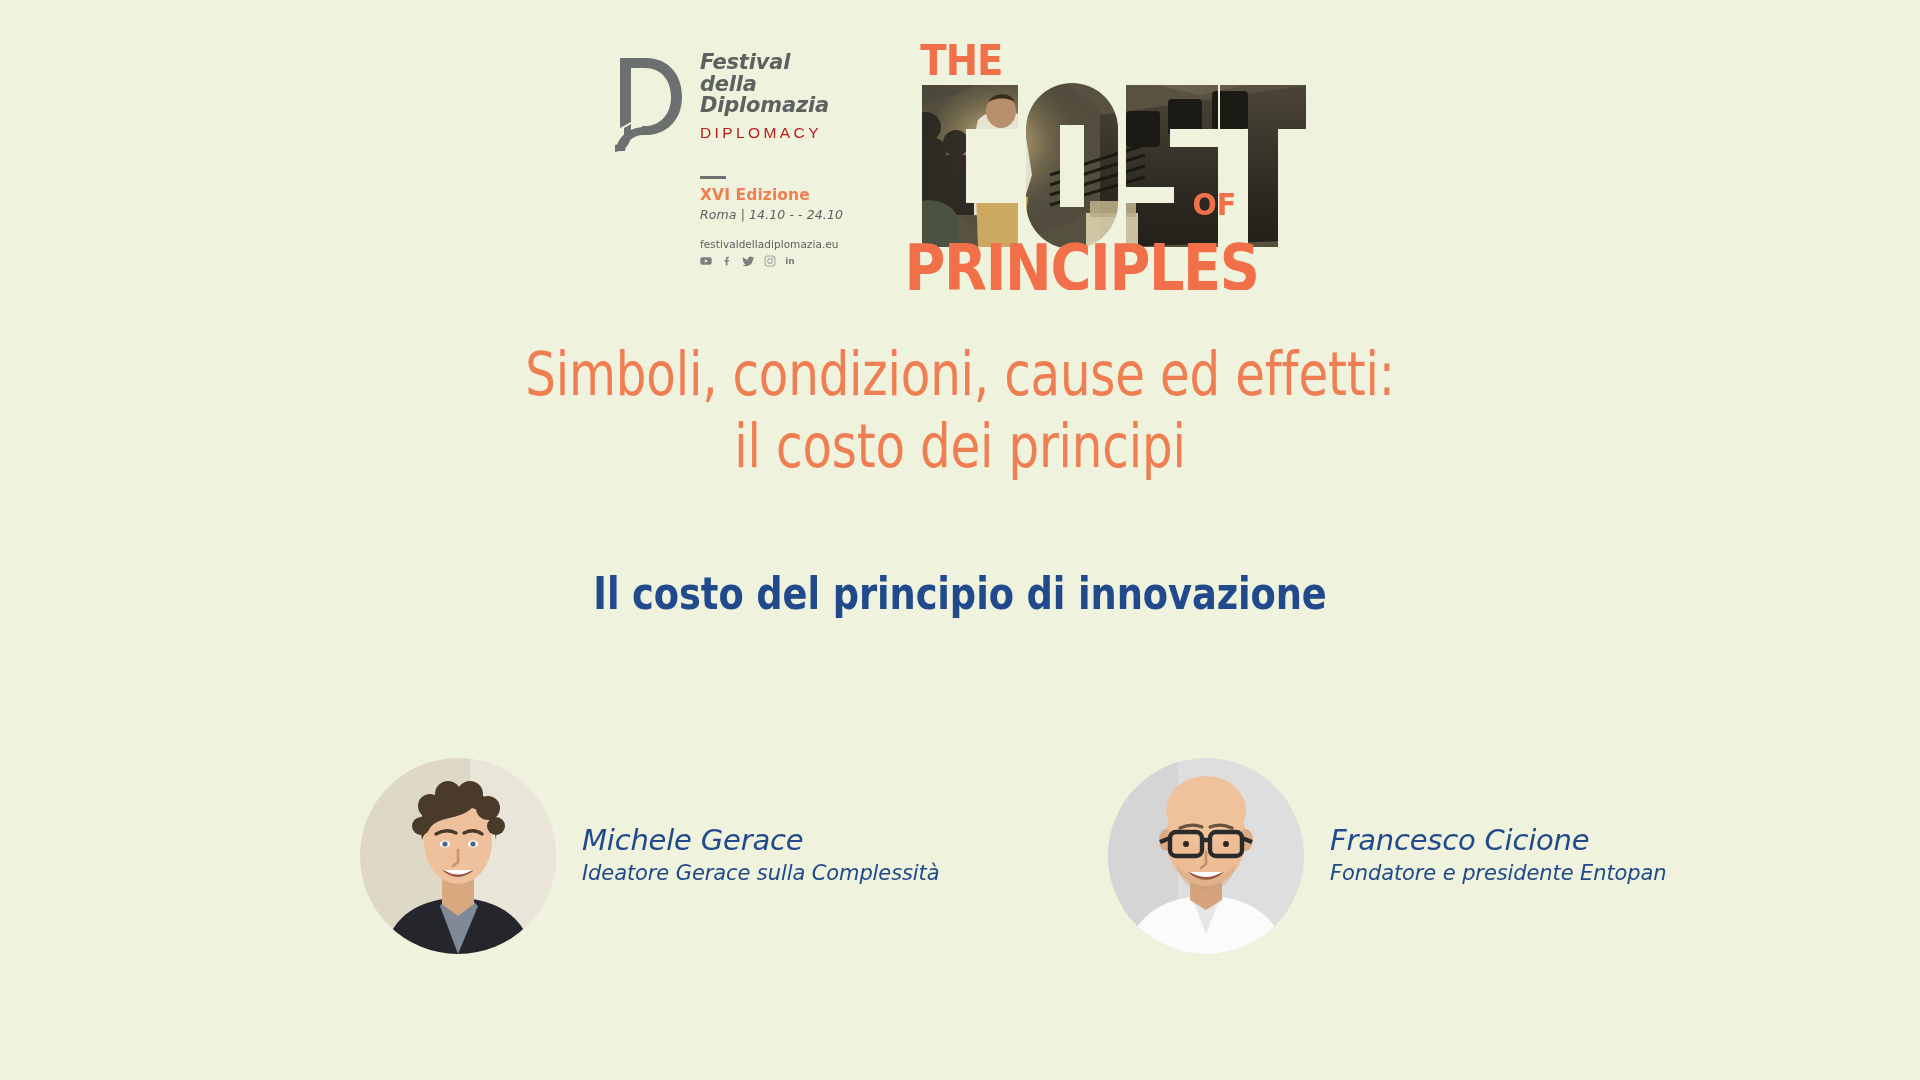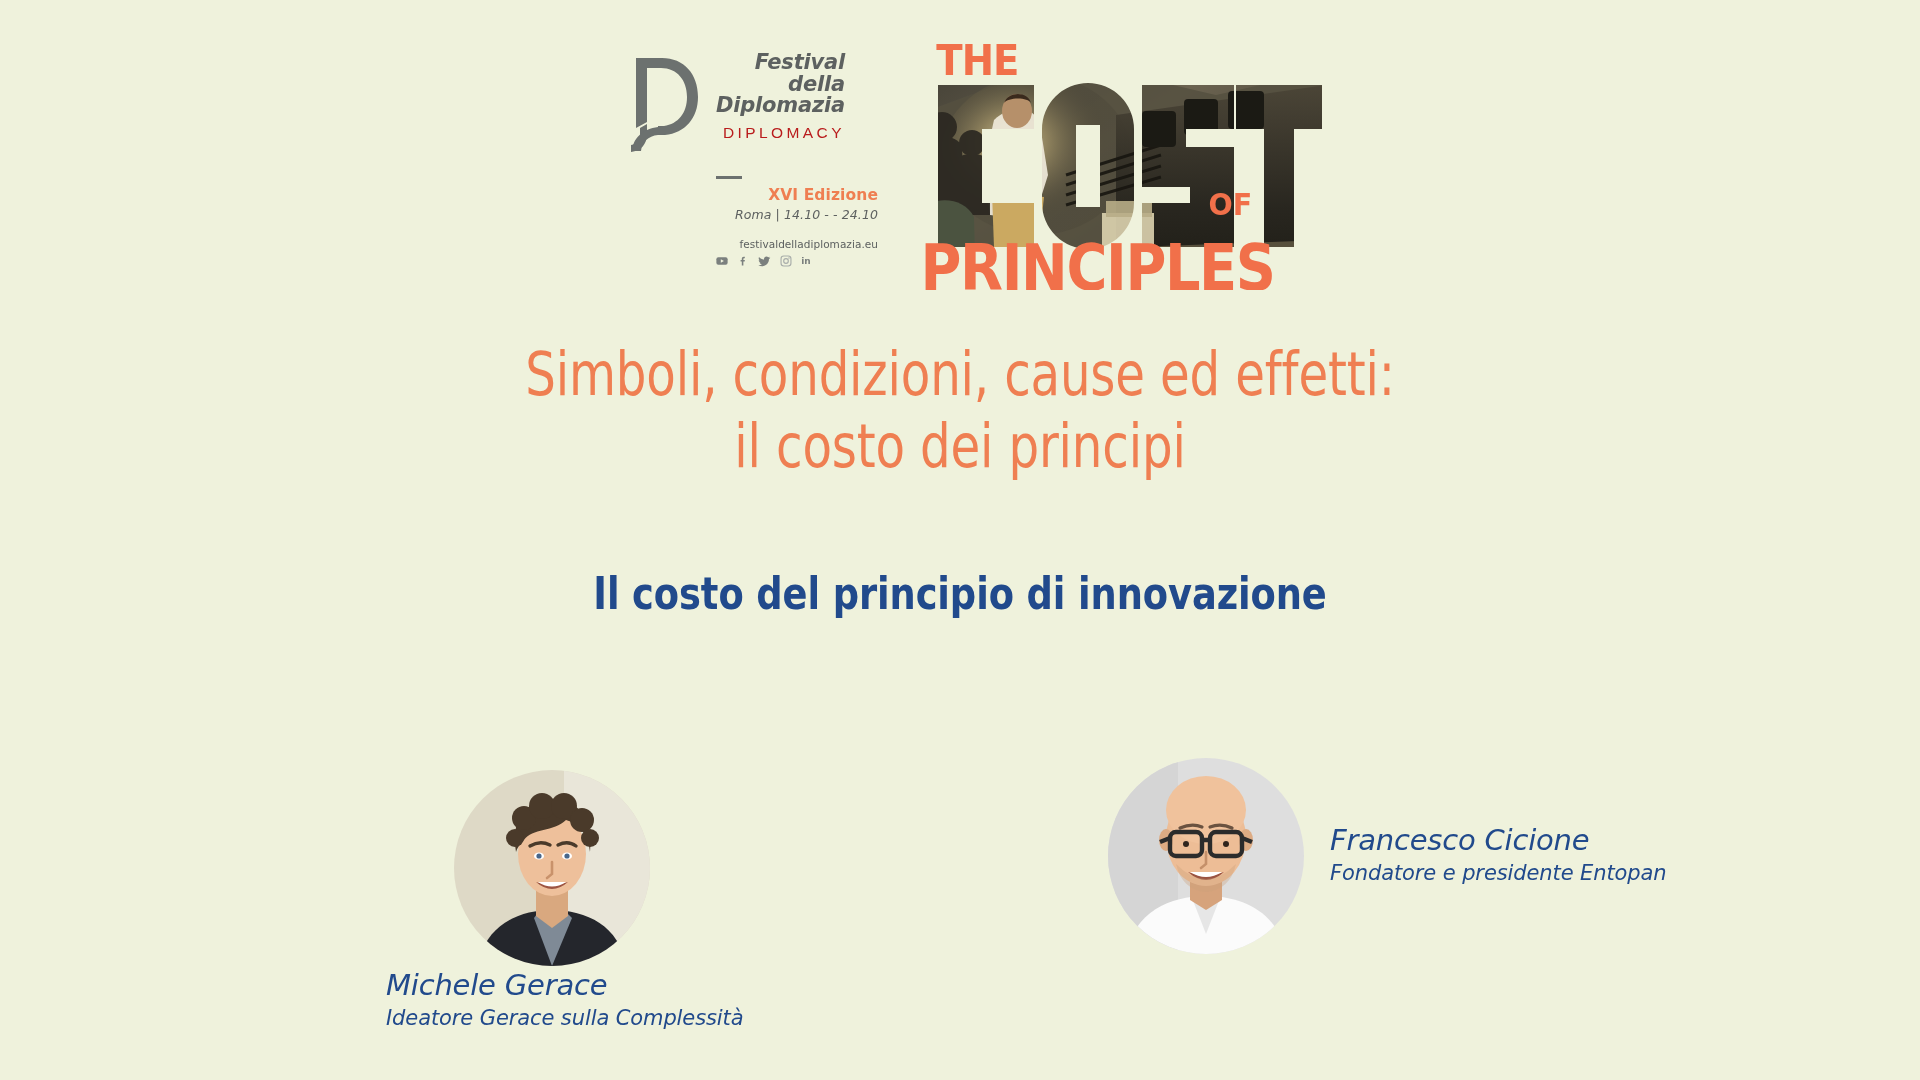--- a/index.html
+++ b/index.html
@@ -18,24 +18,23 @@
   .slide {
     position: absolute;
     inset: 0;
     background: #eff2dc;
   }
 
   
   .header-logos {
     position: absolute;
     top: 0;
-    left: 16px;
+    left: 0;
     width: 1888px;
     height: 300px;
-    text-align: right;
   }
 
   
   .fdd-logo {
     position: absolute;
     left: 612px;
     top: 50px;
     width: 250px;
     height: 235px;
   }
@@ -166,21 +165,21 @@
     top: 758px;
     left: 0;
     width: 1920px;
     height: 210px;
   }
   .speaker {
     position: absolute;
     display: flex;
     align-items: center;
   }
-  .speaker-1 { left: 360px; top: 12px; flex-direction: column; }
+  .speaker-1 { left: 360px; top: 0; }
   .speaker-2 { left: 1108px; top: 0; }
 
   .avatar {
     width: 196px;
     height: 196px;
     border-radius: 50%;
     overflow: hidden;
     position: relative;
     flex: none;
   }

